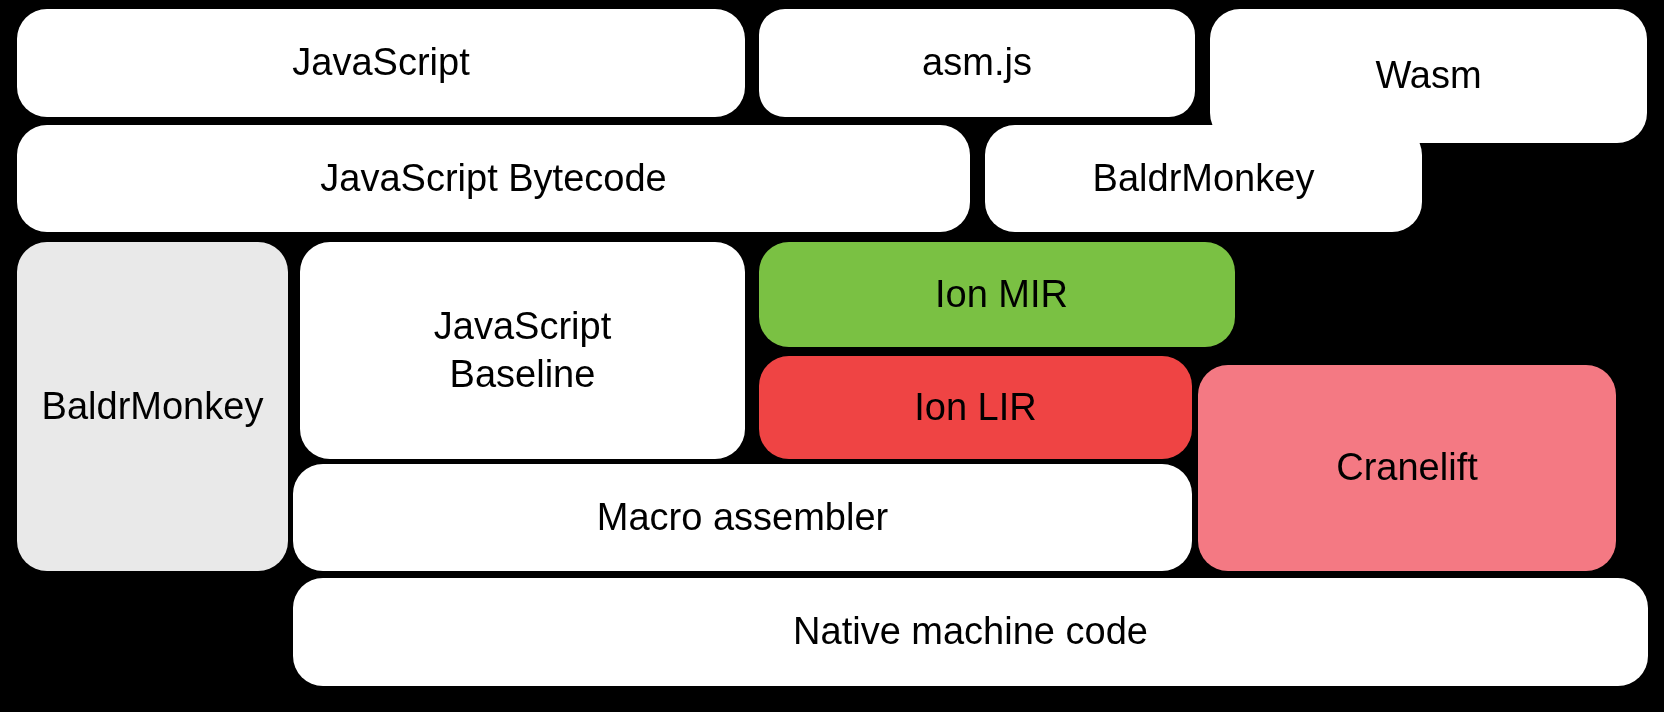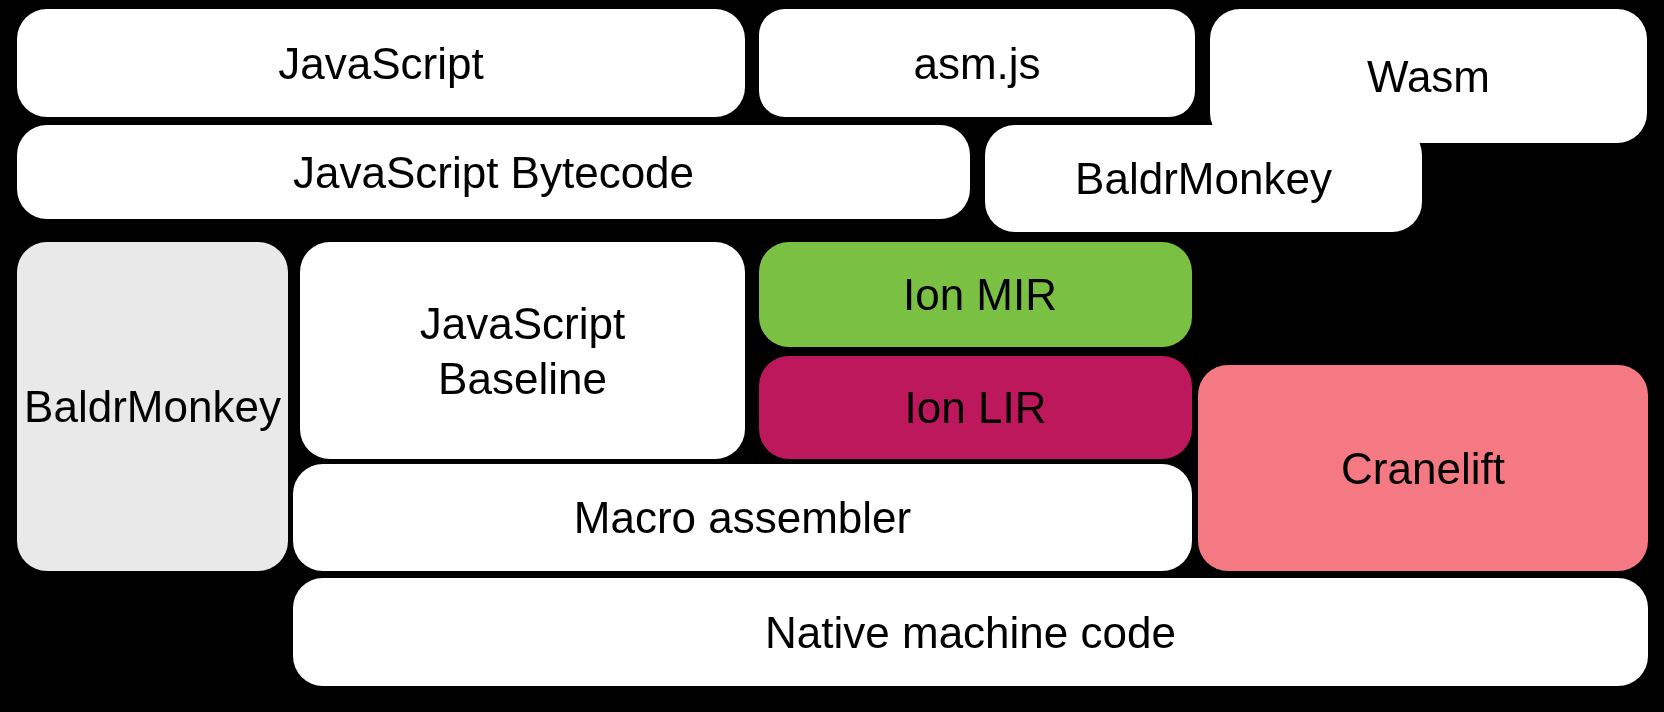--- a/index.html
+++ b/index.html
@@ -15,37 +15,37 @@
     overflow: hidden;
     font-family: "Liberation Sans", sans-serif;
   }
   .node {
     position: absolute;
     display: flex;
     align-items: center;
     justify-content: center;
     border-radius: 30px;
     color: #000000;
-    font-size: 44px;
+    font-size: 38px;
     line-height: 1.25;
     text-align: center;
     white-space: pre-line;
     box-sizing: border-box;
   }
   
   .n-javascript          { left: 17px;   top: 9px;   width: 728px;  height: 108px; }
   .n-asmjs               { left: 759px;  top: 9px;   width: 436px;  height: 108px; border-radius: 26px; }
   .n-wasm                { left: 1210px; top: 9px;   width: 437px;  height: 134px; }
-  .n-javascript-bytecode { left: 17px;   top: 125px; width: 953px;  height: 94px; }
+  .n-javascript-bytecode { left: 17px;   top: 125px; width: 953px;  height: 107px; }
   .n-baldrmonkey         { left: 985px;  top: 125px; width: 437px;  height: 107px; }
   .n-interpreter         { left: 17px;   top: 242px; width: 271px;  height: 329px; }
   .n-javascript-baseline { left: 300px;  top: 242px; width: 445px;  height: 217px; }
-  .n-ion-mir             { left: 759px;  top: 242px; width: 433px;  height: 105px; padding-left: 9px; }
+  .n-ion-mir             { left: 759px;  top: 242px; width: 476px;  height: 105px; padding-left: 9px; }
   .n-ion-lir             { left: 759px;  top: 356px; width: 433px;  height: 103px; }
-  .n-cranelift           { left: 1198px; top: 365px; width: 450px;  height: 206px; }
+  .n-cranelift           { left: 1198px; top: 365px; width: 418px;  height: 206px; }
   .n-macro-assembler     { left: 293px;  top: 464px; width: 899px;  height: 107px; }
   .n-native-machine-code { left: 293px;  top: 578px; width: 1355px; height: 108px; }
 </style>
 </head>
 <body>
 
 <div class="canvas">
   <div class="node n-javascript" style="background-color: rgb(255, 255, 255);">JavaScript</div>
 
   <div class="node n-asmjs" style="background-color: rgb(255, 255, 255);">asm.js</div>
@@ -56,20 +56,20 @@
 
   <div class="node n-baldrmonkey" style="background-color: rgb(255, 255, 255);">BaldrMonkey</div>
 
   <div class="node n-interpreter" style="background-color: rgb(233, 233, 233);">BaldrMonkey</div>
 
   <div class="node n-javascript-baseline" style="background-color: rgb(255, 255, 255);">JavaScript
 Baseline</div>
 
   <div class="node n-ion-mir" style="background-color: rgb(122, 193, 67);">Ion MIR</div>
 
-  <div class="node n-ion-lir" style="background-color: #be185d;">Ion LIR</div>
+  <div class="node n-ion-lir" style="background-color: #ef4444;">Ion LIR</div>
 
   <div class="node n-cranelift" style="background-color: rgb(244, 121, 131);">Cranelift</div>
 
   <div class="node n-native-machine-code" style="background-color: rgb(255, 255, 255);">Native machine code</div>
 
   <div class="node n-macro-assembler" style="background-color: rgb(255, 255, 255);">Macro assembler</div>
 </div>
 
 </body></html>

